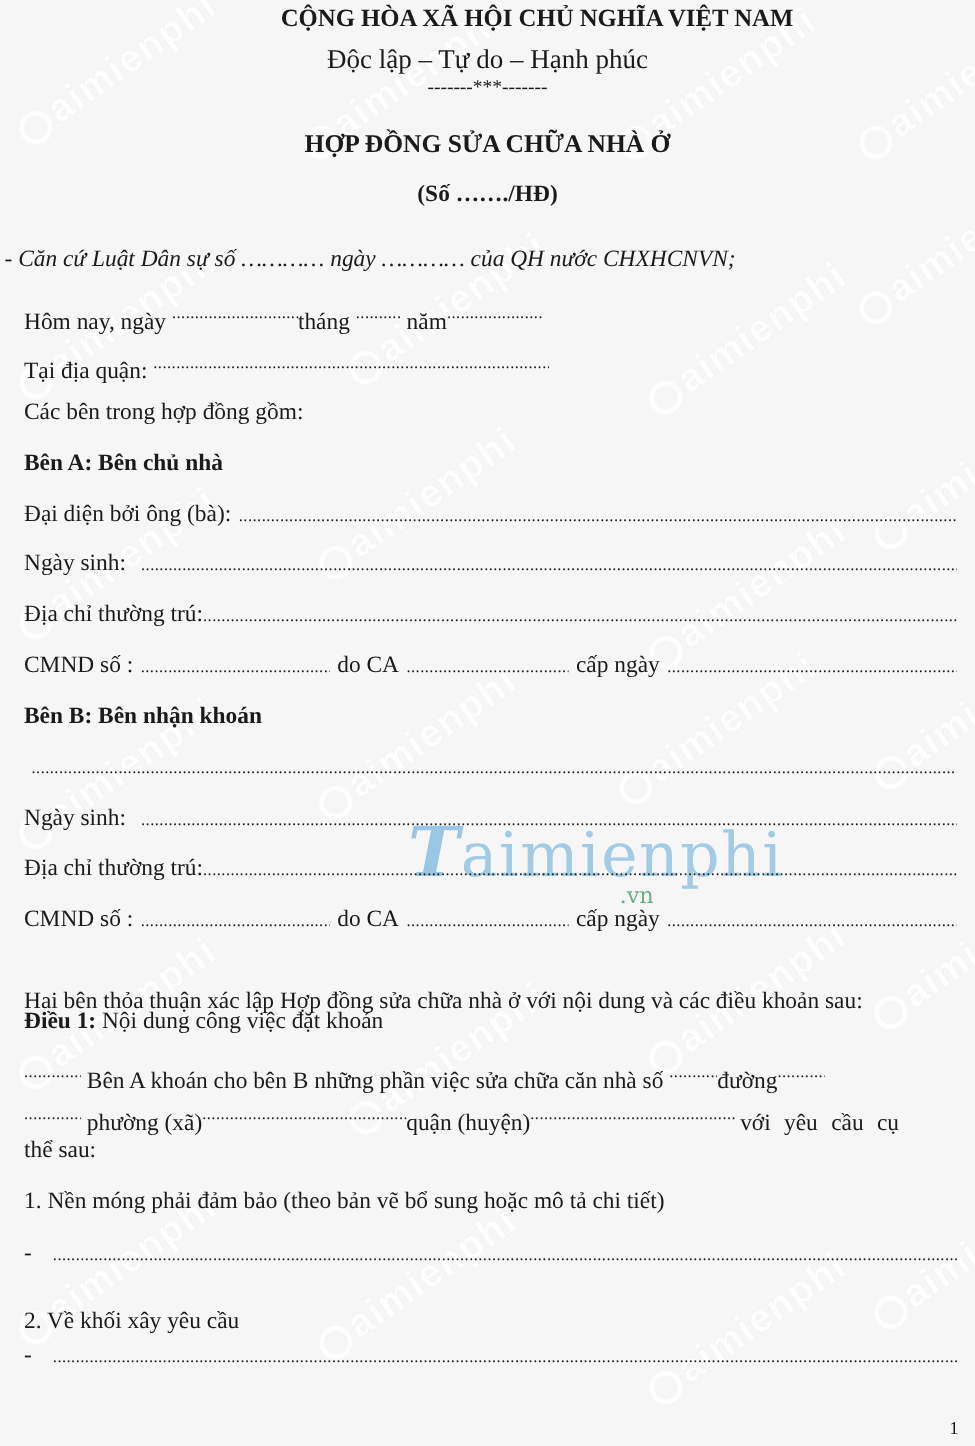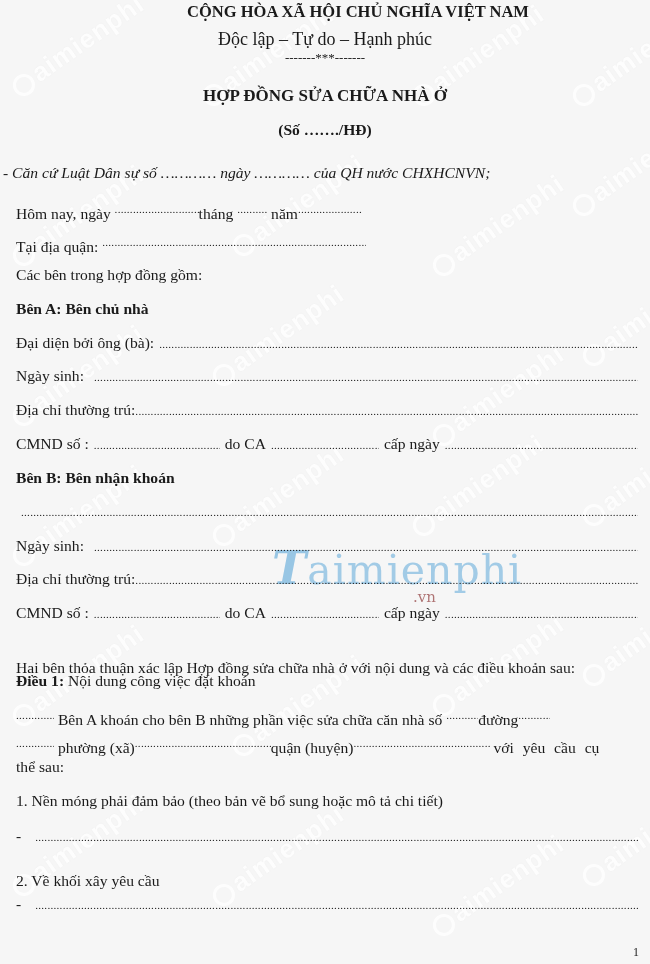--- a/index.html
+++ b/index.html
@@ -64,21 +64,21 @@
       font-style: italic;
       font-weight: bold;
       color: #4d9fd6;
     }
     .center-logo .logo-vn {
       position: absolute;
       left: 185px;
       top: 40px;
       font-family: "DejaVu Serif", serif;
       font-size: 15px;
-      color: #7f1d1d;
+      color: #15803d;
       opacity: 0.6;
     }
     .page {
       position: relative;
       z-index: 2;
     }
     .line {
       position: absolute;
       white-space: nowrap;
       font-size: 15.6px;

